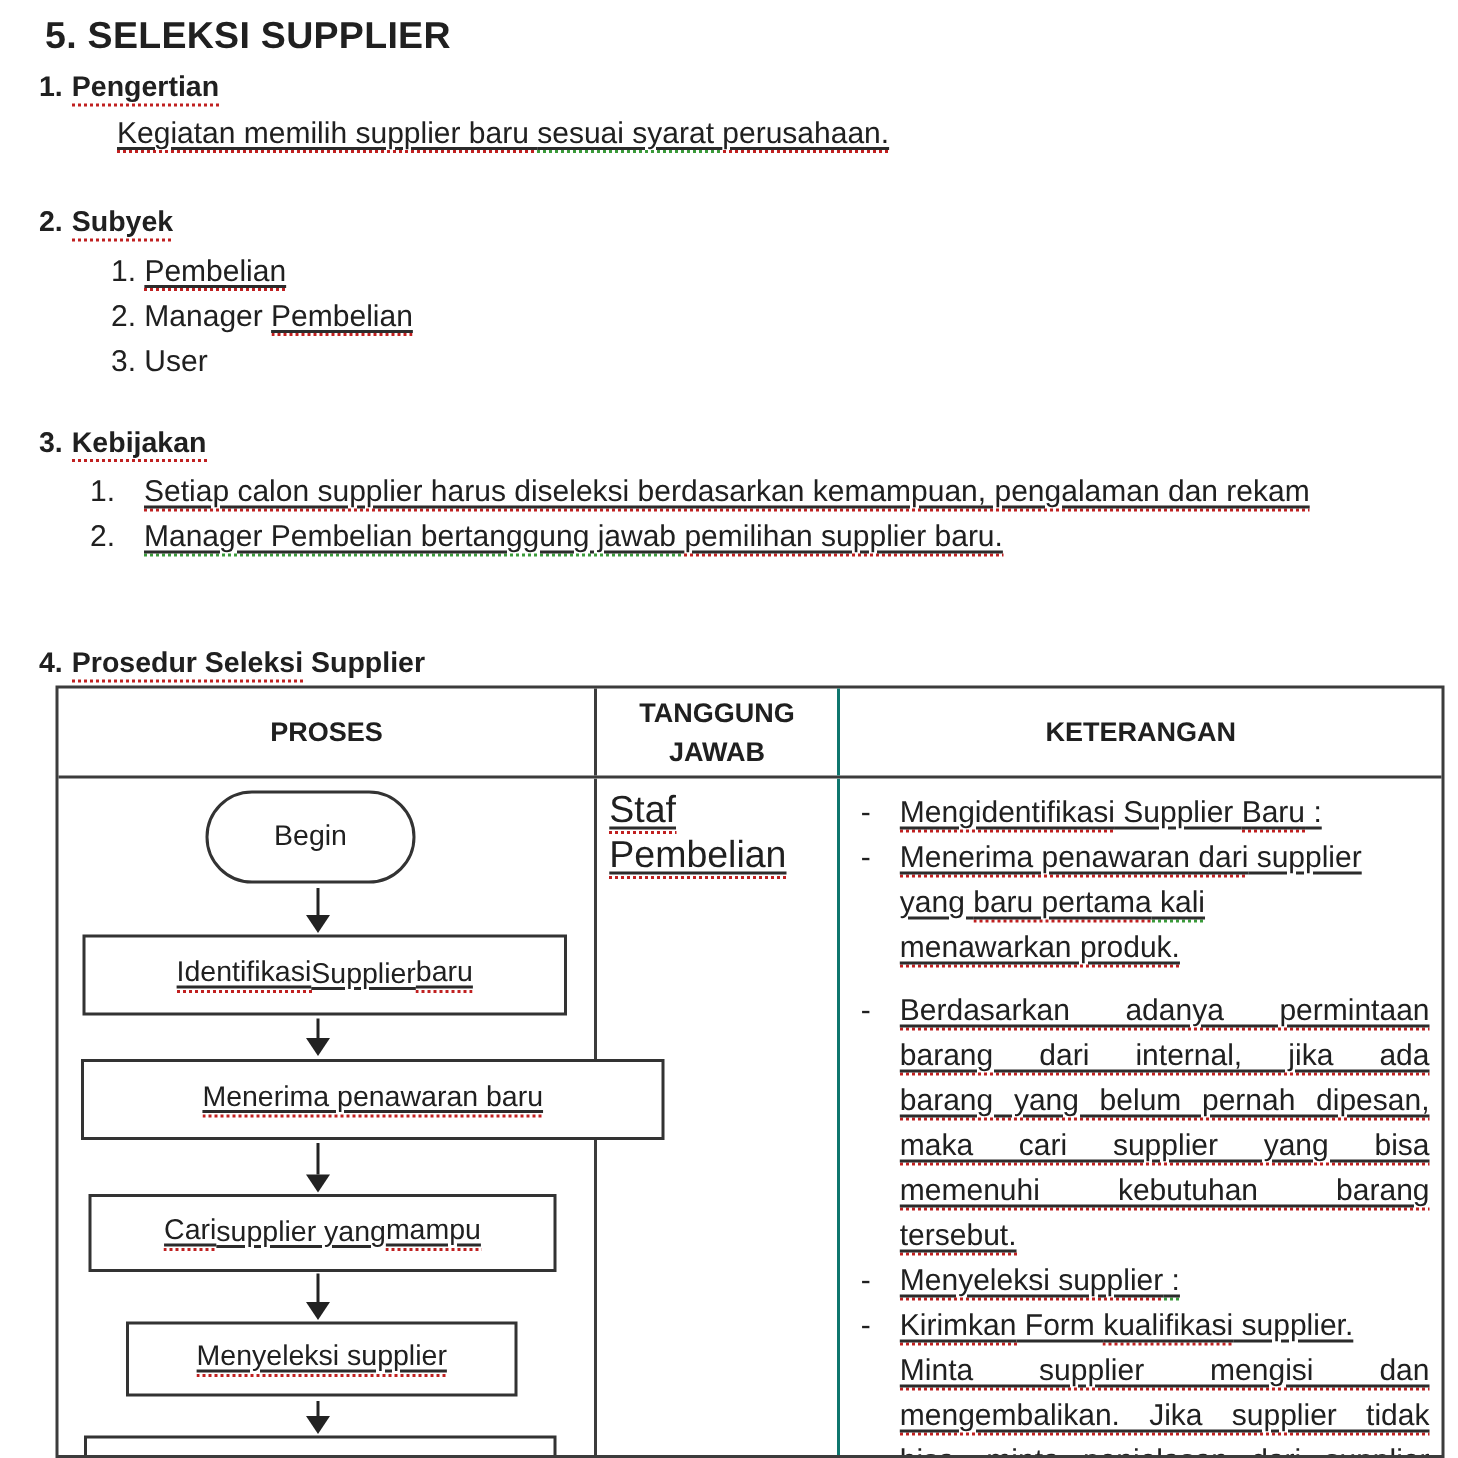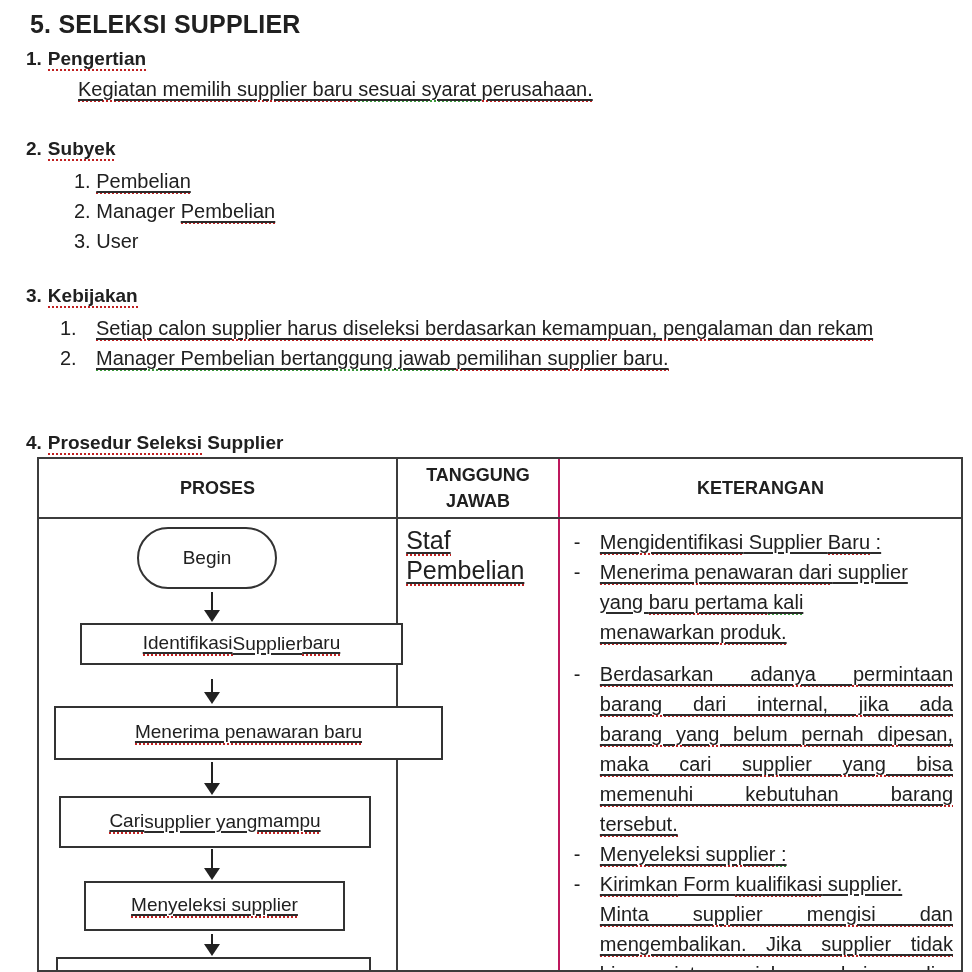--- a/index.html
+++ b/index.html
@@ -21,29 +21,29 @@
   .body-line{font-size:20px;}
   .list{font-size:20px;line-height:30px;}
   .krow{white-space:nowrap;}
   .km{display:inline-block;width:36px;}
   
   .ptable{left:37px;top:457px;width:926px;height:515px;border:2px solid #3c3c3c;box-sizing:border-box;background:#fff;}
   .thead{display:flex;height:60px;border-bottom:2px solid #3c3c3c;box-sizing:border-box;}
   .tbody{display:flex;height:451px;overflow:hidden;}
   .c1{width:358px;box-sizing:border-box;border-radius:21px;}
   .c2{width:162px;box-sizing:border-box;border-left:2px solid #3c3c3c;}
-  .c3{width:404px;box-sizing:border-box;border-left:2px solid #be185d;}
+  .c3{width:404px;box-sizing:border-box;border-left:2px solid #0f766e;}
   .th{display:flex;align-items:center;justify-content:center;text-align:center;
       font-weight:bold;font-size:18px;line-height:26px;}
   
   .flowcell{position:relative;}
   .fnode{position:absolute;border:2px solid #333;box-sizing:border-box;background:#fff;
          display:flex;align-items:center;justify-content:center;font-size:19px;text-align:right;}
   .stadium{left:98px;top:8px;width:140px;height:62px;border-radius:31px;}
-  .fn1{left:16px;top:104px;width:323px;height:42px;margin-left:25px;}
+  .fn1{left:16px;top:104px;width:323px;height:54px;}
   .fn2{left:15px;top:187px;width:389px;height:54px;}
   .fn3{left:20px;top:277px;width:312px;height:52px;}
   .fn4{left:45px;top:362px;width:261px;height:50px;}
   .fn5{left:17px;top:438px;width:315px;height:40px;}
   .farrow{position:absolute;left:172px;width:0;border-left:2px solid #222;}
   .farrow::after{content:"";position:absolute;bottom:-12px;left:-9px;width:0;height:0;
     border-left:8px solid transparent;border-right:8px solid transparent;border-top:12px solid #222;}
   .fa1{top:73px;height:18px;}
   .fa2{top:160px;height:13px;}
   .fa3{top:243px;height:21px;}

